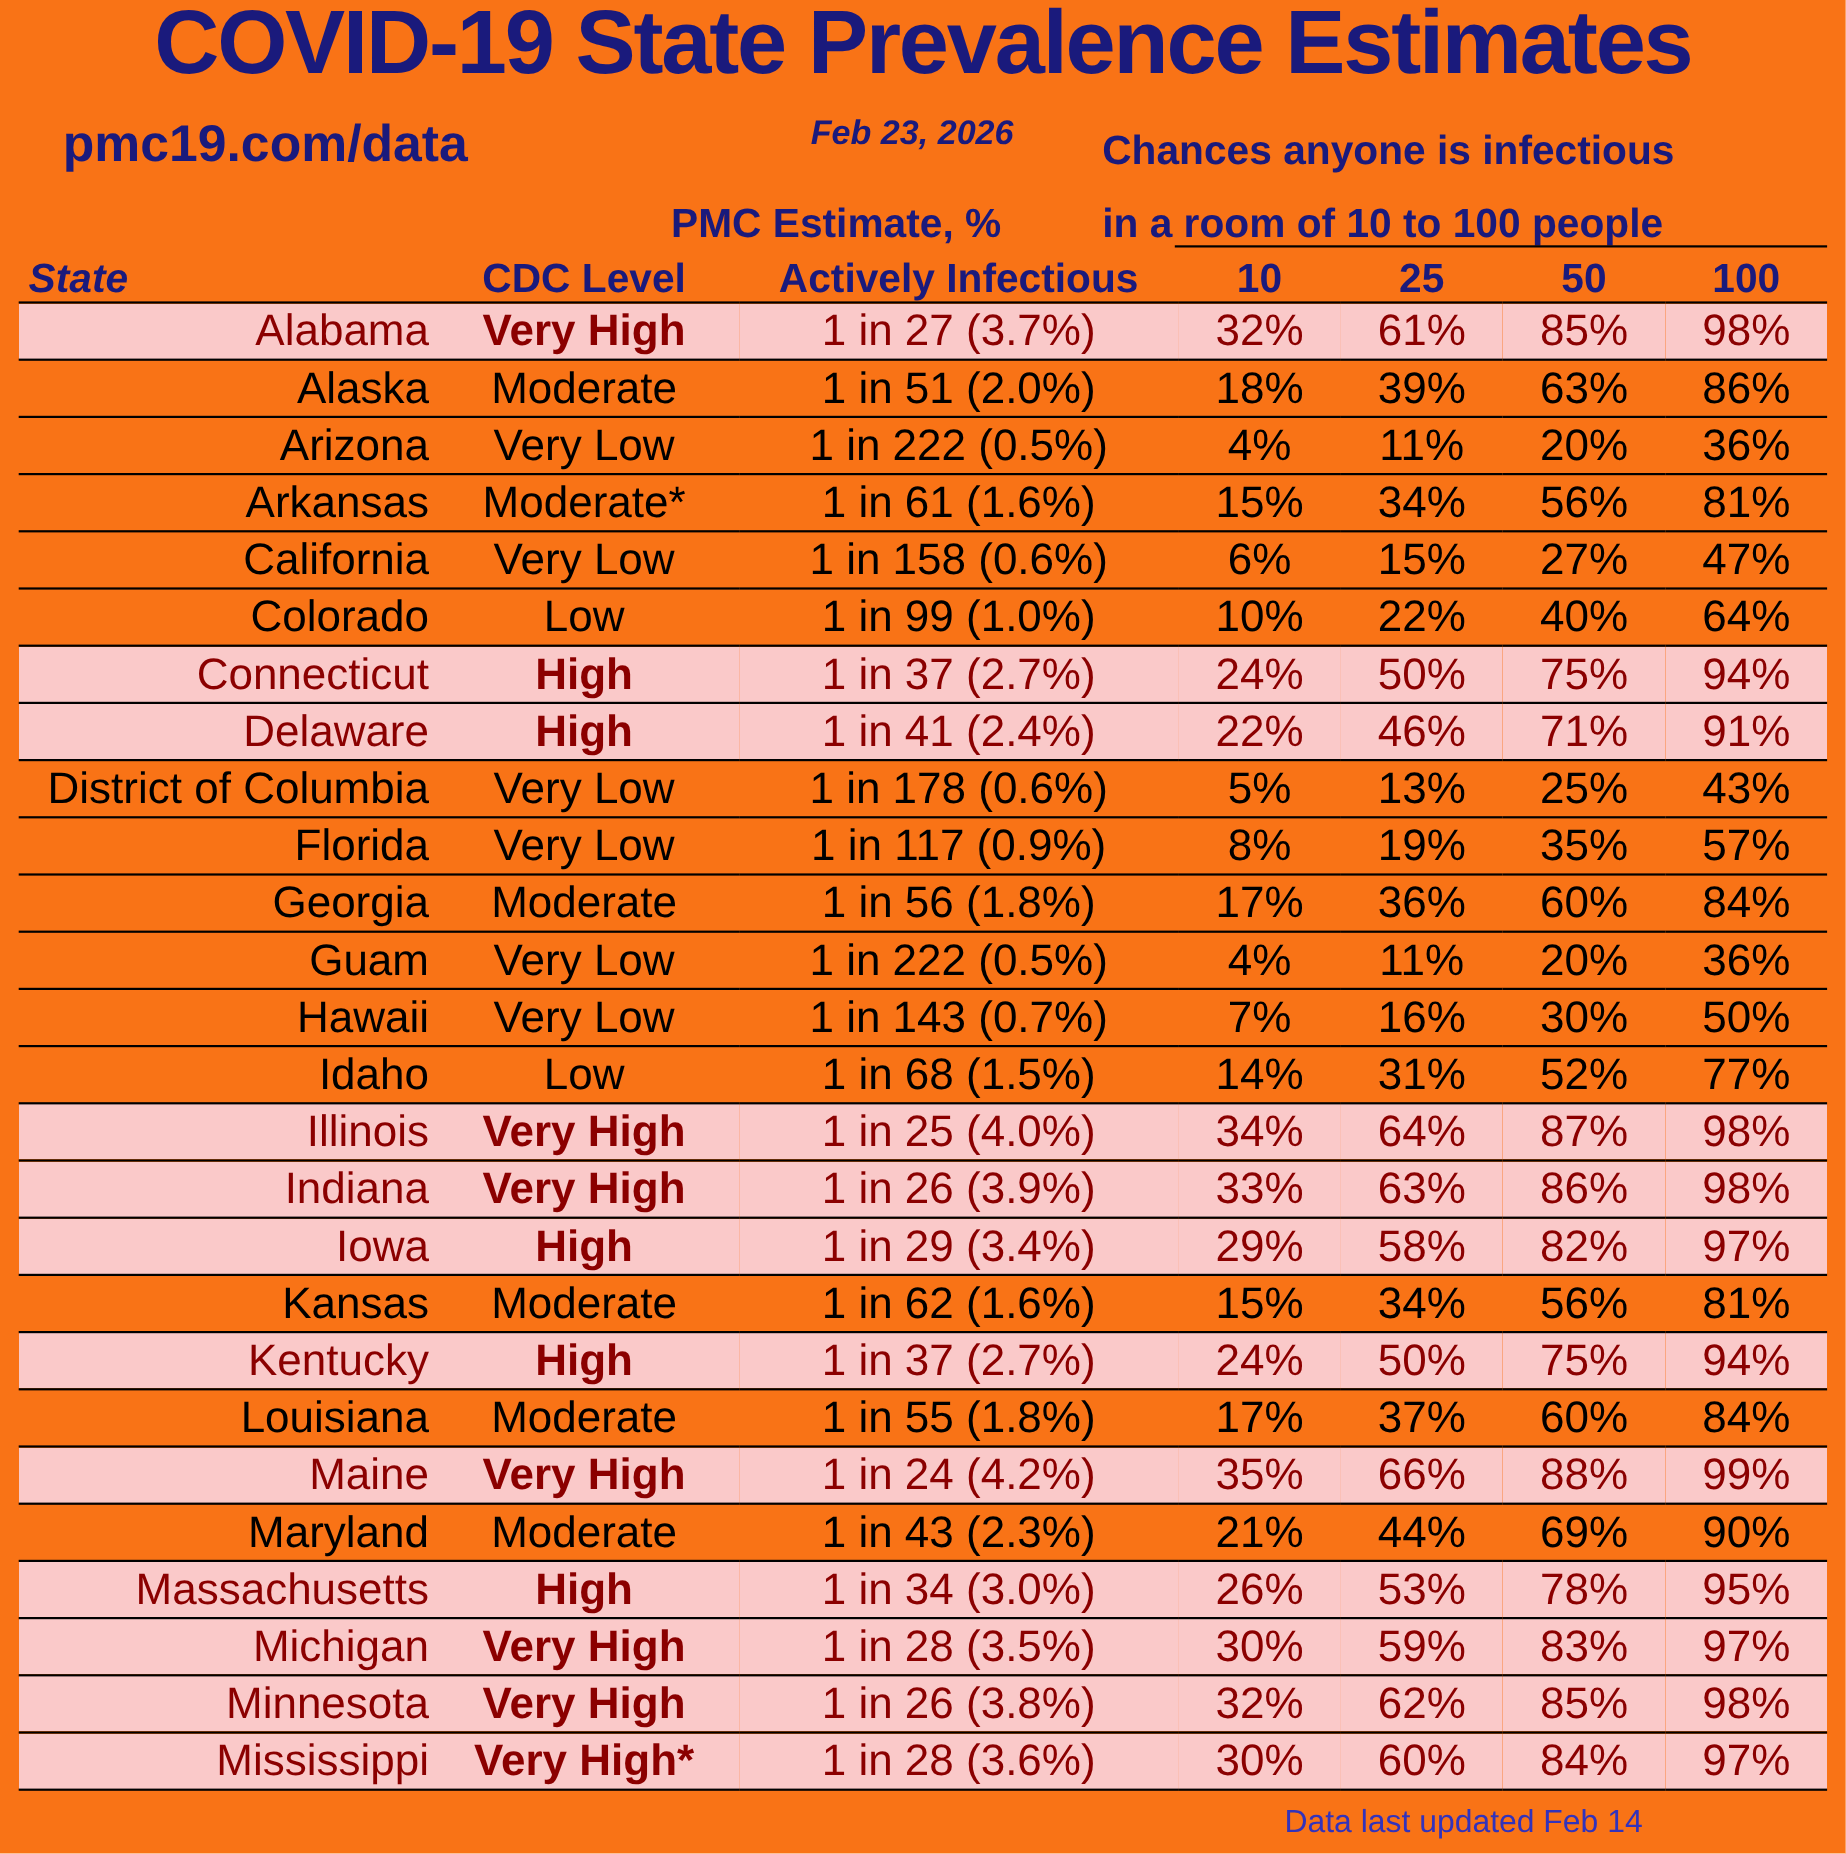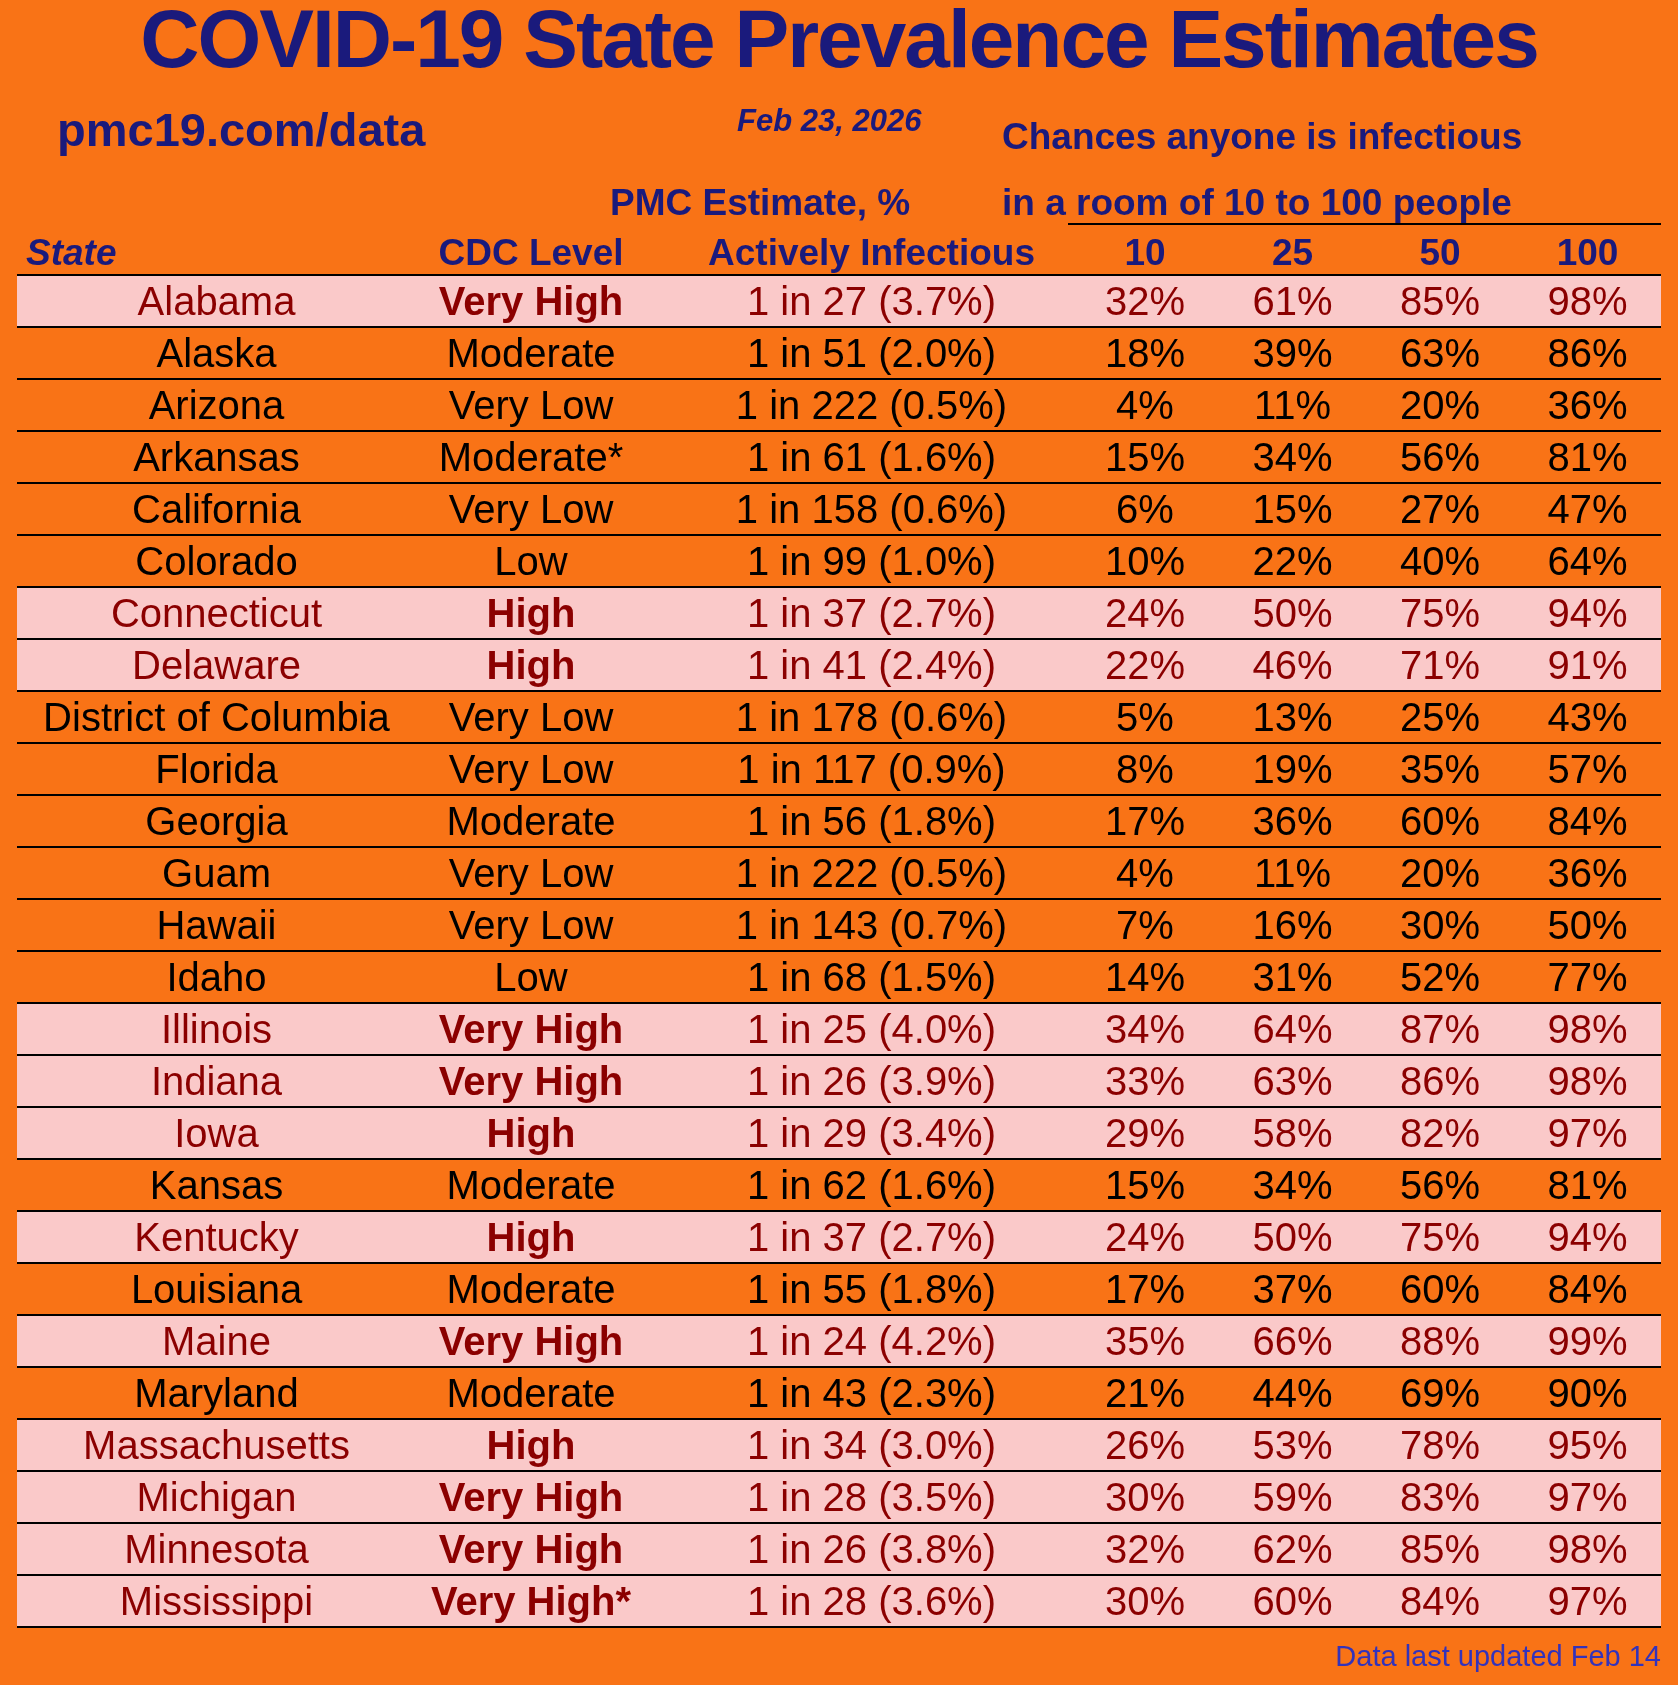--- a/index.html
+++ b/index.html
@@ -41,28 +41,28 @@
   #colheads .ch.p{width:148px;}
   #colheads .ch.p2{width:147px;}
   #state-table{
     position:absolute;top:274px;left:17px;width:1644px;
     border-collapse:collapse;table-layout:fixed;
     border-top:2px solid #000;
     font-size:40px;
   }
   #state-table tr{height:52px;border-bottom:2px solid #000;}
   #state-table td{padding:0;text-align:center;white-space:nowrap;overflow:hidden;}
-  #state-table td.state{text-align:center;padding-left:26px;}
+  #state-table td.state{text-align:right;padding-left:26px;}
   #state-table tr.hl{background:#fac9c9;color:#8b0000;}
   #state-table tr.hl td.cdc{font-weight:bold;}
   #footer-note{
     position:absolute;top:1705px;left:40px;font-size:40px;color:#000;white-space:nowrap;
   }
   #footer-updated{
-    position:absolute;top:1640px;left:1000px;width:661px;text-align:right;
+    position:absolute;top:1640px;left:1000px;width:661px;text-align:center;
     font-size:29px;color:#3333bb;white-space:nowrap;
   }
 </style>
 </head>
 <body>
 
 <div id="app">
 
   <div id="title">COVID-19 State Prevalence Estimates</div>
 

